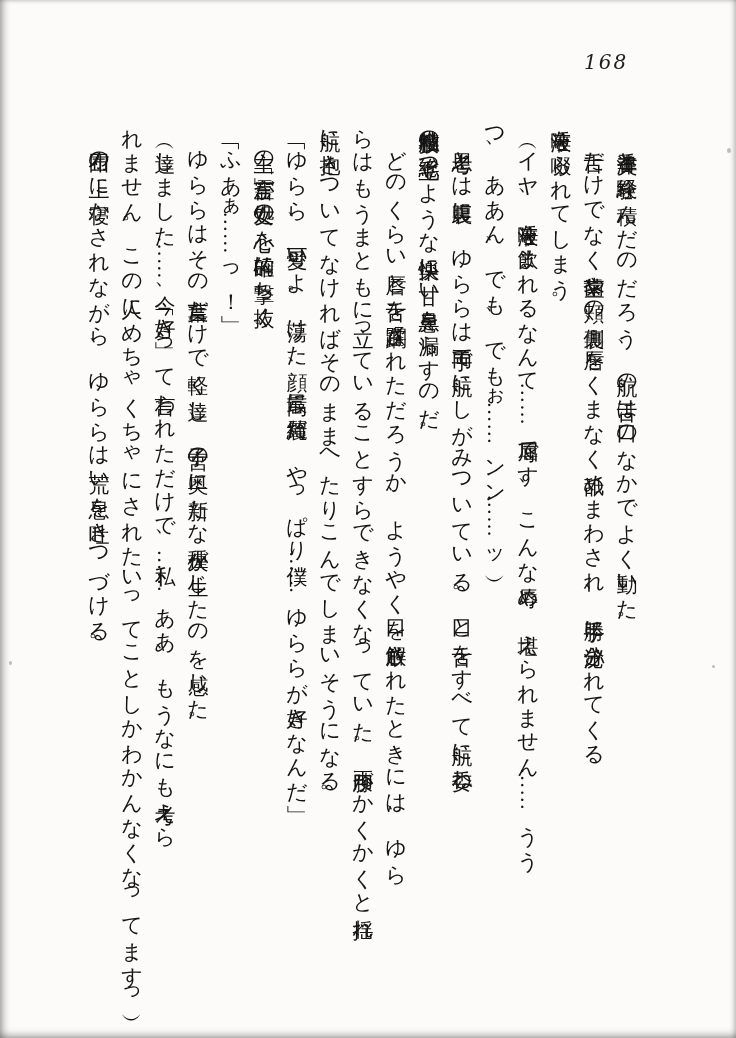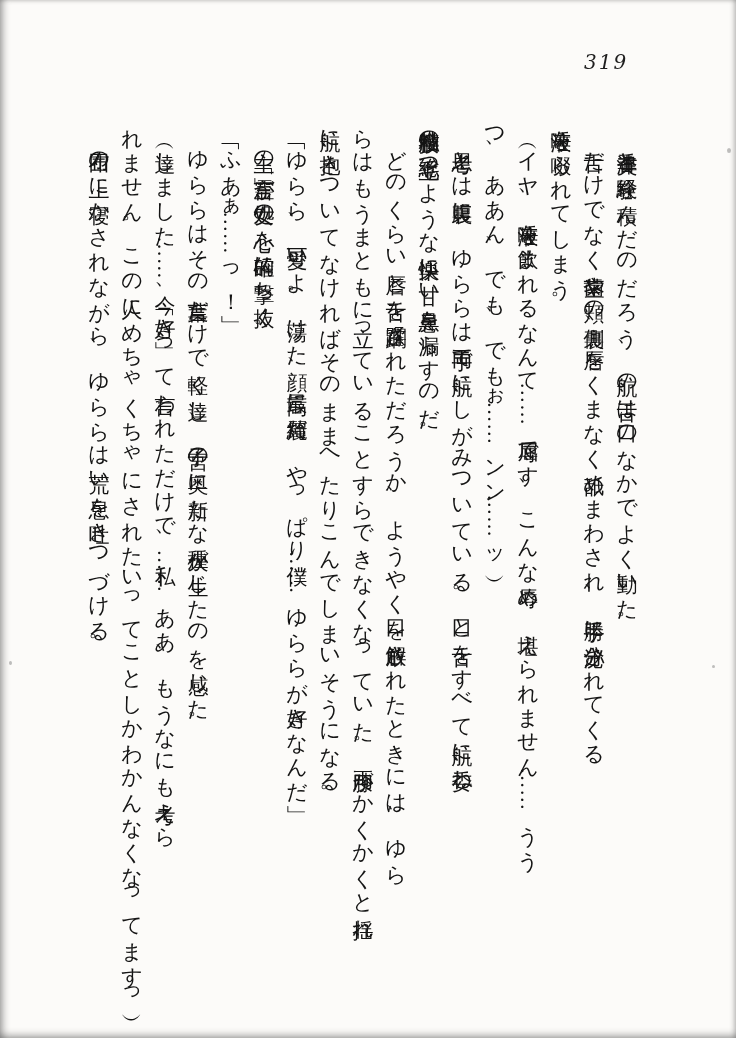--- a/index.html
+++ b/index.html
@@ -58,21 +58,21 @@
     opacity: 0.55;
   }
   .speck-a { left: 712px; top: 665px; width: 3px; height: 3px; }
   .speck-b { left: 9px;  top: 661px; width: 3px; height: 4px; }
   .speck-c { left: 727px; top: 148px; width: 4px; height: 5px; }
 </style>
 </head>
 <body>
 
 <div class="page">
-  <span class="page-number">319</span>
+  <span class="page-number">168</span>
 
   <div class="text-columns">
       <div class="line indent">香津美と経験を積んだのだろう、航の舌は口のなかでよく動いた。</div>
       <div class="line indent">舌だけでなく歯茎や頬の裏側、唇をくまなく舐めまわされ、勝手に分泌されてくる</div>
       <div class="line">唾液を啜られてしまう。</div>
       <div class="line indent">（イヤ、唾液を飲まれるなんて……屈辱です、こんな辱め、堪えられません……うう</div>
       <div class="line">つ、ああん、でも、でもぉ……ンン……ッ）</div>
       <div class="line indent">思考とは裏腹に、ゆららは両手で航にしがみついている。口と舌をすべて航に委ね、</div>
       <div class="line">粘膜接触の総毛立つような快楽に甘い鼻息を漏らすのだ。</div>
       <div class="line indent">どのくらい唇と舌を蹂躙されただろうか、ようやく口を解放されたときには、ゆら</div>

